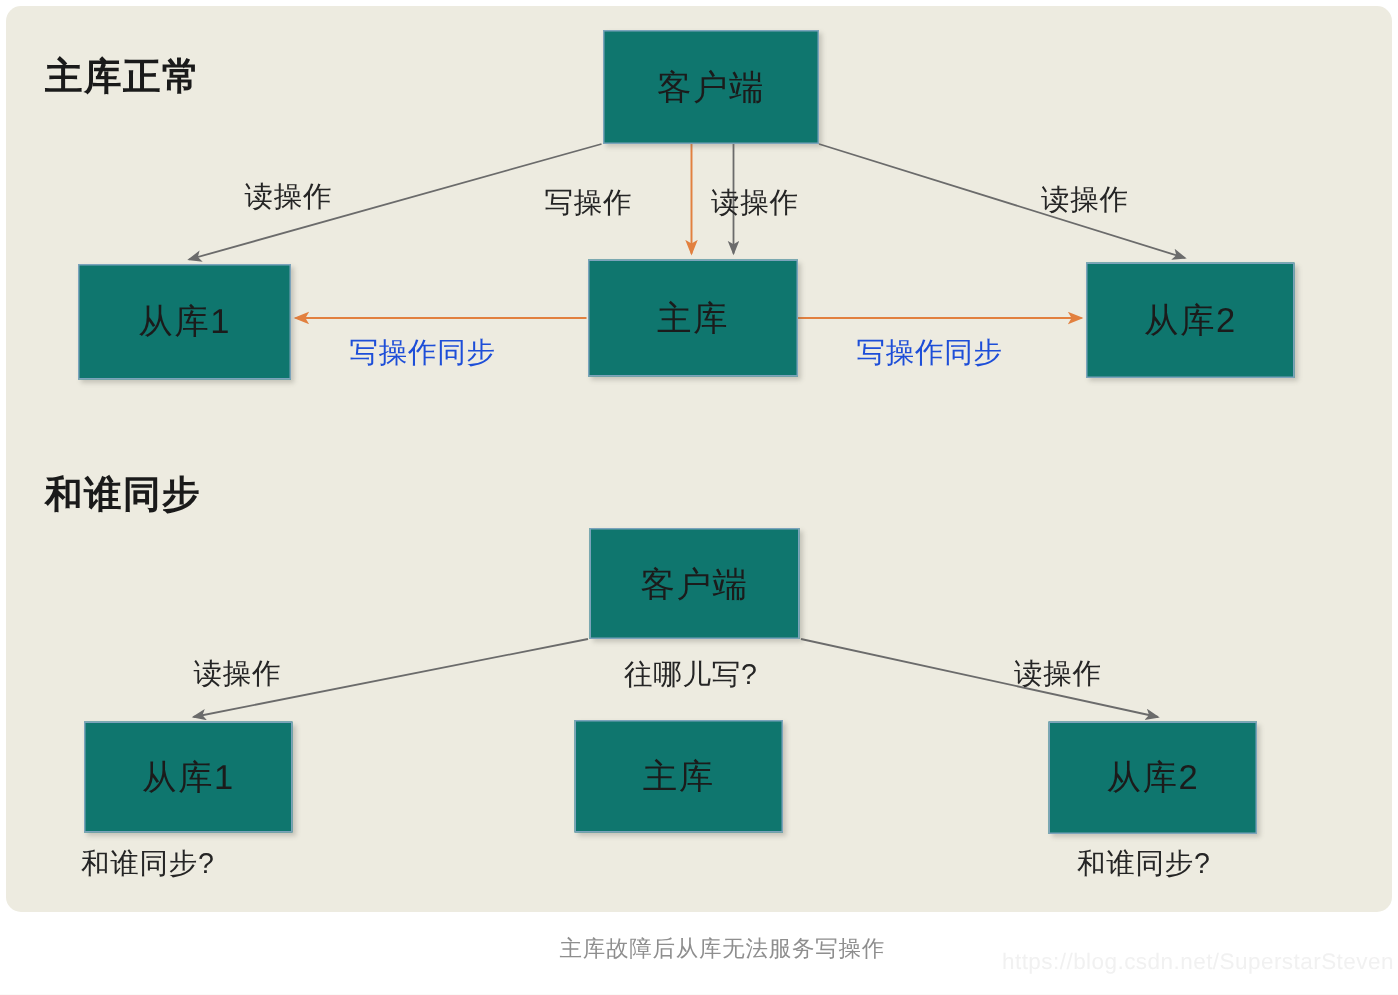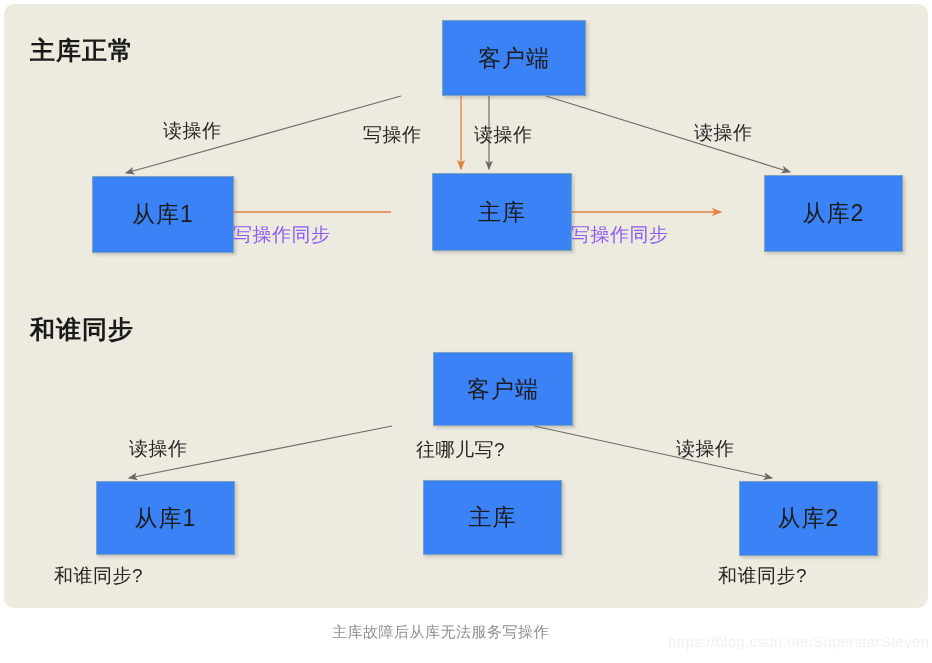--- a/index.html
+++ b/index.html
@@ -31,63 +31,63 @@
   svg#edges {
     position: absolute;
     left: 0;
     top: 0;
     width: 932px;
     height: 663px;
     pointer-events: none;
   }
   .node {
     position: absolute;
-    background: #3b82f6;
+    background: #0f766e;
     border: 1.5px solid #7ba3bb;
     box-sizing: border-box;
     display: flex;
     align-items: center;
     justify-content: center;
     color: #1b1b1b;
     font-size: 23px;
     letter-spacing: 1px;
     box-shadow: 2px 2px 3px rgba(110,110,100,0.30);
-    margin-left: 40px;
   }
   .section-title {
     position: absolute;
     font-size: 25px;
     font-weight: bold;
     color: #1a1a1a;
     letter-spacing: 1px;
     white-space: nowrap;
   }
   .edge-label {
     position: absolute;
     font-size: 19px;
     color: #252525;
     white-space: nowrap;
     letter-spacing: 0.5px;
   }
   .edge-label.orange {
-    color: #8b5cf6;
+    color: #1d4ed8;
   }
   .note-label {
     position: absolute;
     font-size: 19px;
     color: #252525;
     white-space: nowrap;
     letter-spacing: 0.5px;
   }
   .caption {
     position: absolute;
     font-size: 15px;
     color: #8e8e8e;
     white-space: nowrap;
     letter-spacing: 0.5px;
+    margin-left: 41px;
   }
   .watermark {
     position: absolute;
     font-size: 15px;
     color: #f1f1f1;
     white-space: nowrap;
     letter-spacing: 0.3px;
   }
 </style>
 </head>

